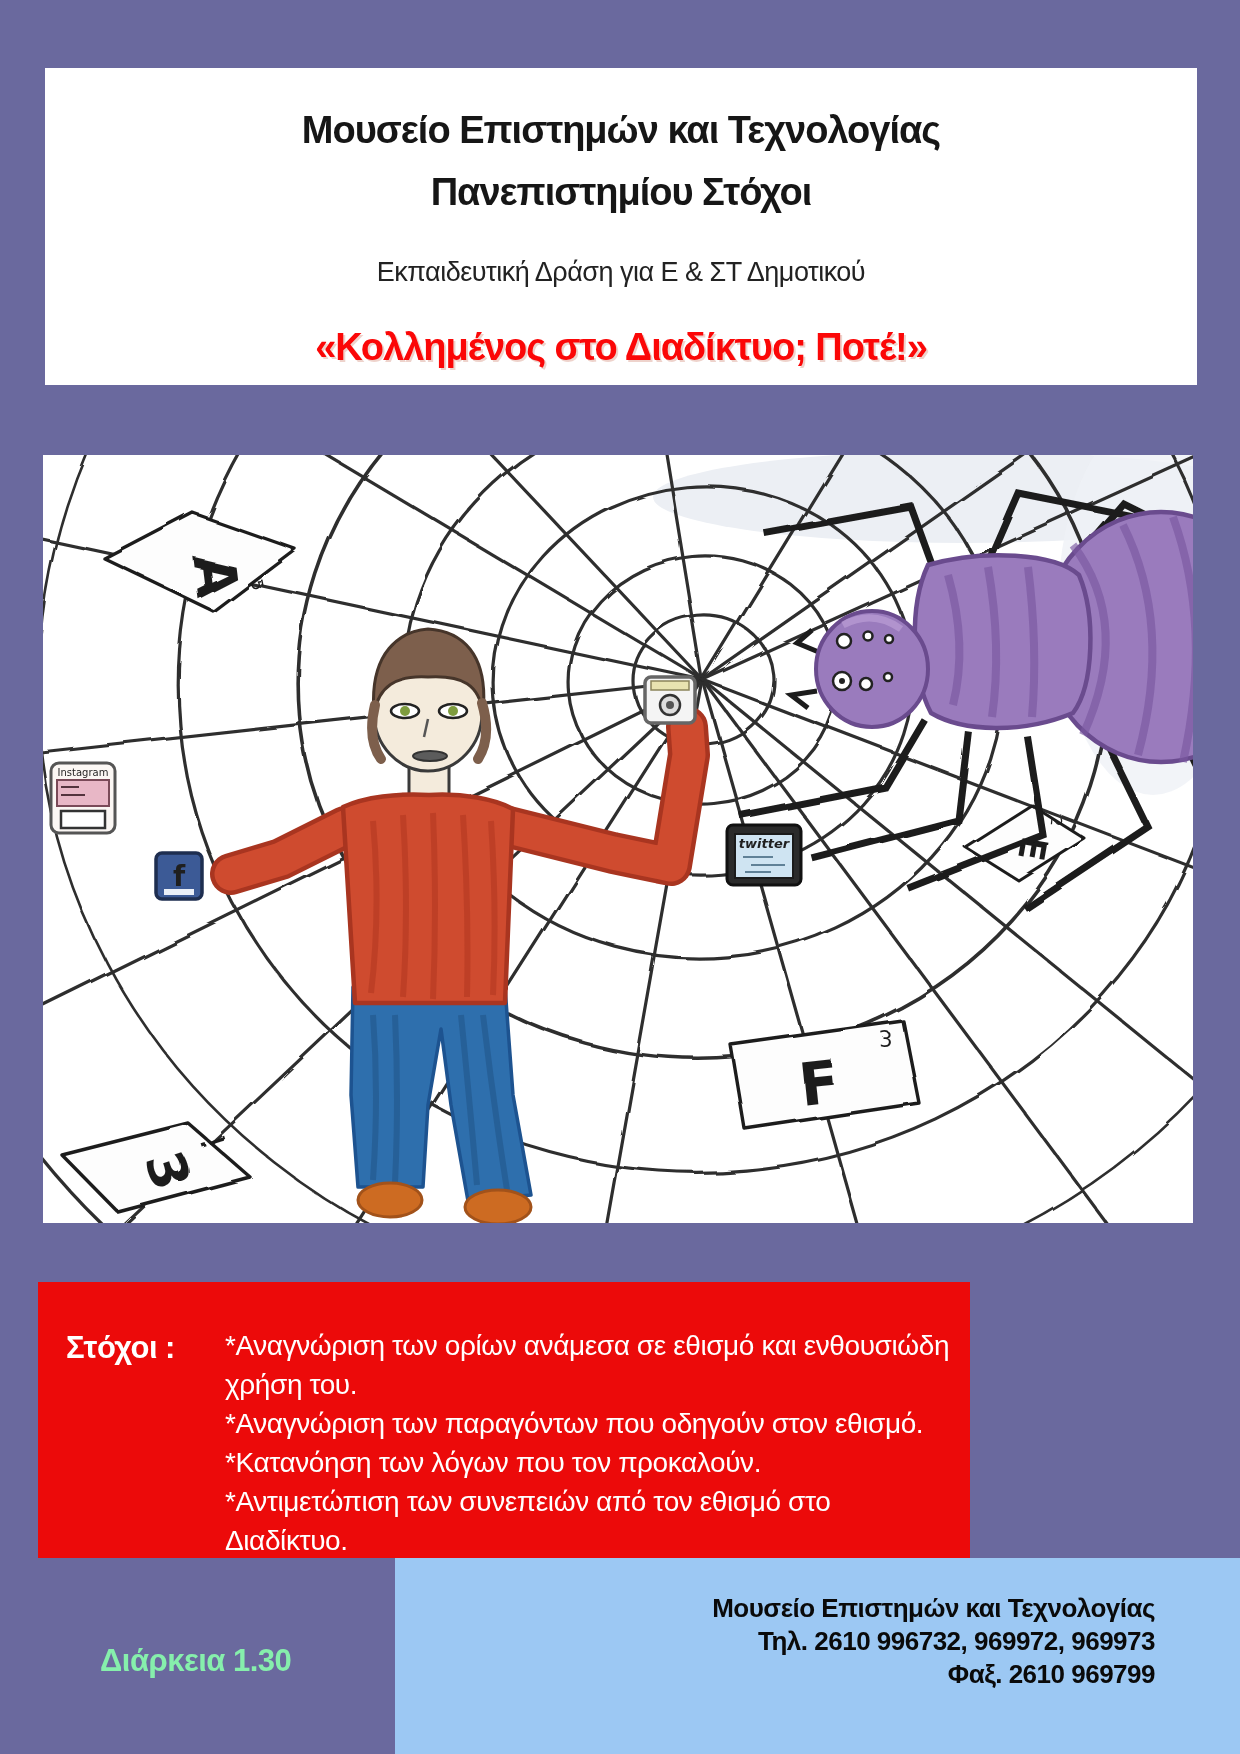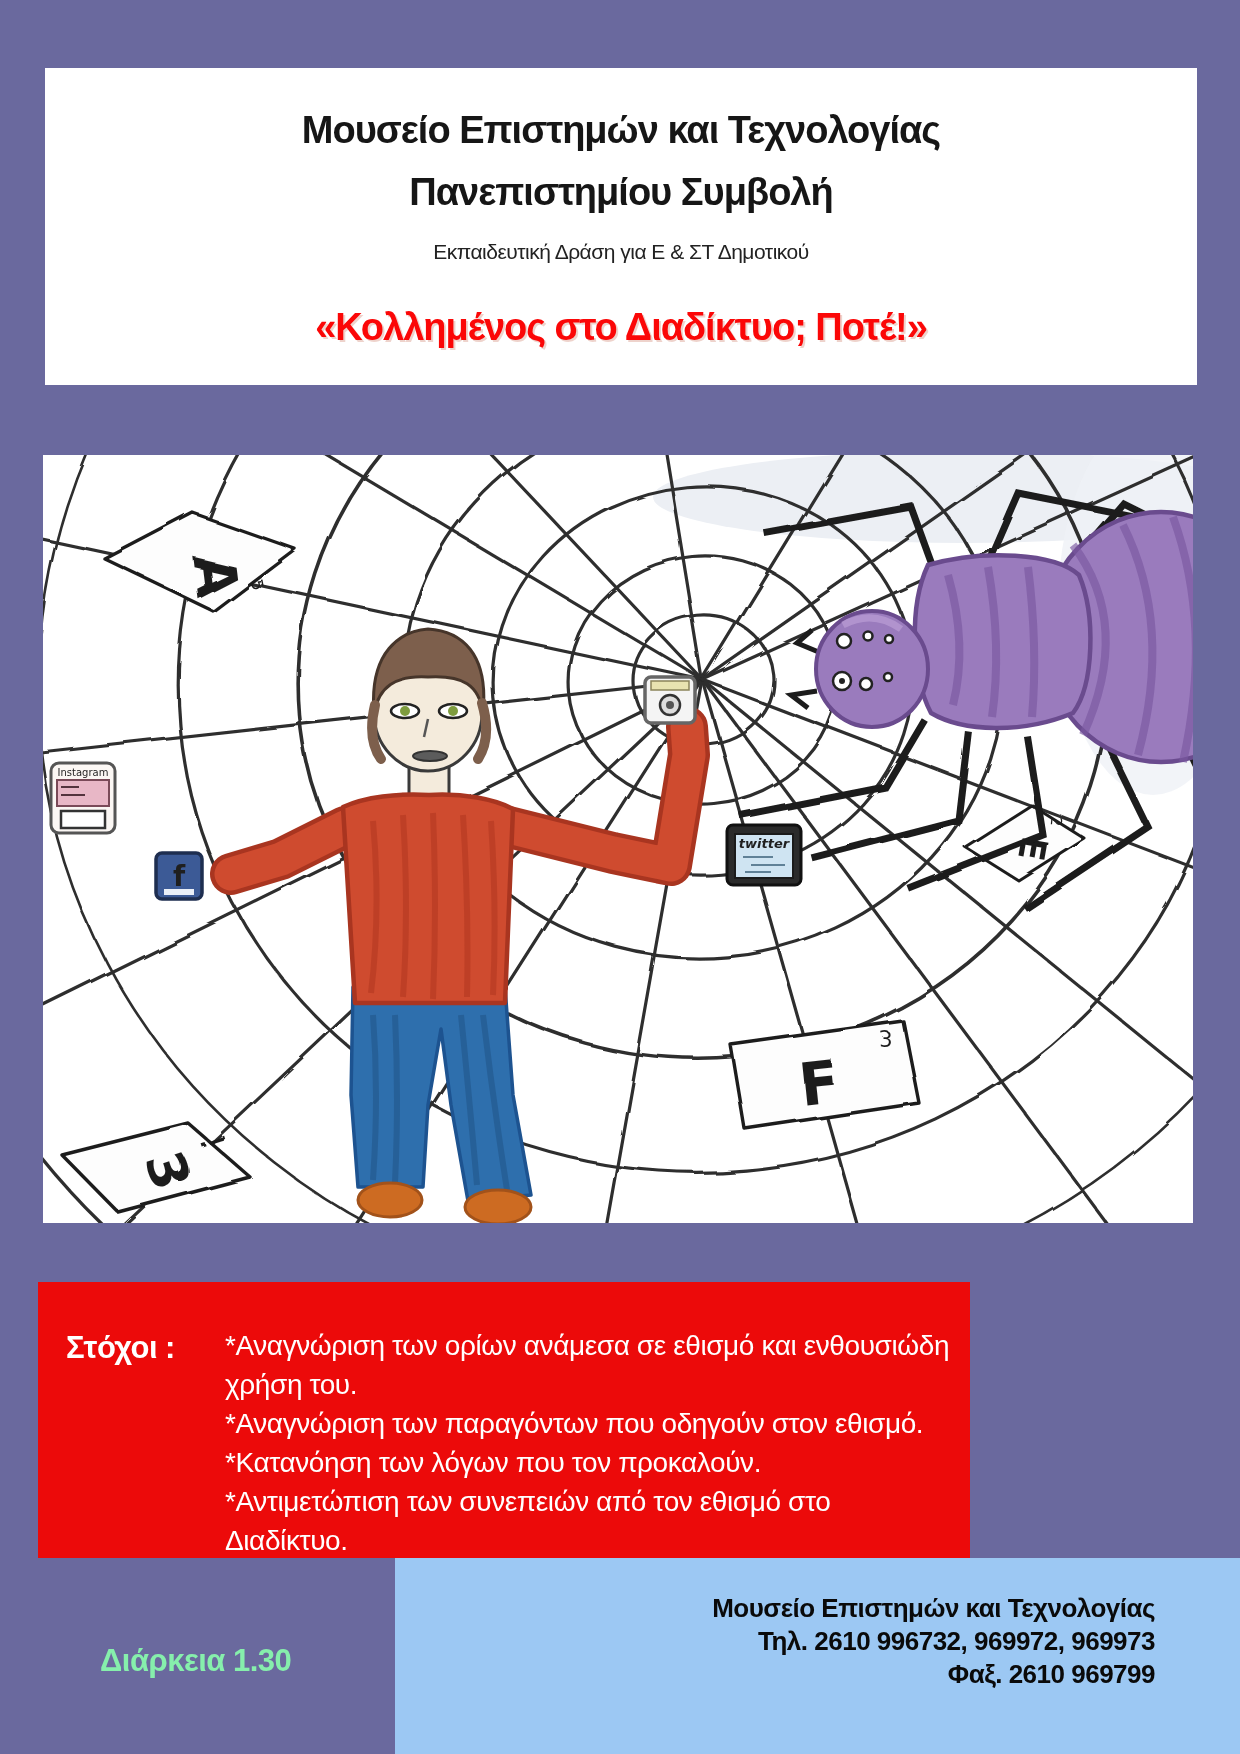--- a/index.html
+++ b/index.html
@@ -13,21 +13,21 @@
   .abs{position:absolute;}
 
   
   .header-card{
     left:45px; top:68px; width:1152px; height:317px;
     background:#ffffff;
     text-align:center;
   }
   .h-line1{margin-top:38px; font-size:38px; line-height:48px; font-weight:bold; color:#161616; letter-spacing:-1px;}
   .h-line2{margin-top:14px; font-size:38px; line-height:48px; font-weight:bold; color:#161616; letter-spacing:-1px;}
-  .h-sub{margin-top:18px; font-size:21px; line-height:36px; color:#222; letter-spacing:-0.5px;}
+  .h-sub{margin-top:38px; font-size:27px; line-height:36px; color:#222; letter-spacing:-0.5px;}
   .h-event{margin-top:30px; font-size:38px; line-height:54px; font-weight:bold; color:#FB0707;
            letter-spacing:-1px; text-shadow:2px 2px 0 rgba(205,130,110,0.35);}
 
   
   .artwork{
     left:43px; top:455px; width:1066px; height:768px;
     background:#ffffff; margin:0;
   }
 
   
@@ -60,21 +60,21 @@
   
   .hand-letter{font-family:"DejaVu Sans", sans-serif; fill:#1f1f1f;}
 </style>
 </head>
 <body>
 
 <div>
 
   <header class="abs header-card">
     <div class="h-line1">Μουσείο Επιστημών και Τεχνολογίας</div>
-    <div class="h-line2">Πανεπιστημίου Συμβολή</div>
+    <div class="h-line2">Πανεπιστημίου Στόχοι</div>
     <div class="h-sub">Εκπαιδευτική Δράση για Ε &amp; ΣΤ Δημοτικού</div>
     <div class="h-event">«Κολλημένος στο Διαδίκτυο; Ποτέ!»</div>
   </header>
 
   <figure class="abs artwork" aria-label="Child's crayon drawing of a person in a red sweater and blue jeans caught in a giant spider-web tunnel with a large purple spider; keyboard-key papers and social-media tiles are stuck in the web">
     <svg viewBox="0 0 1150 768" width="1150" height="768" xmlns="http://www.w3.org/2000/svg">
       <defs>
         <filter id="wobble" x="-5%" y="-5%" width="110%" height="110%">
           <feTurbulence type="fractalNoise" baseFrequency="0.013" numOctaves="2" result="n"></feTurbulence>
           <feDisplacementMap in="SourceGraphic" in2="n" scale="7"></feDisplacementMap>

